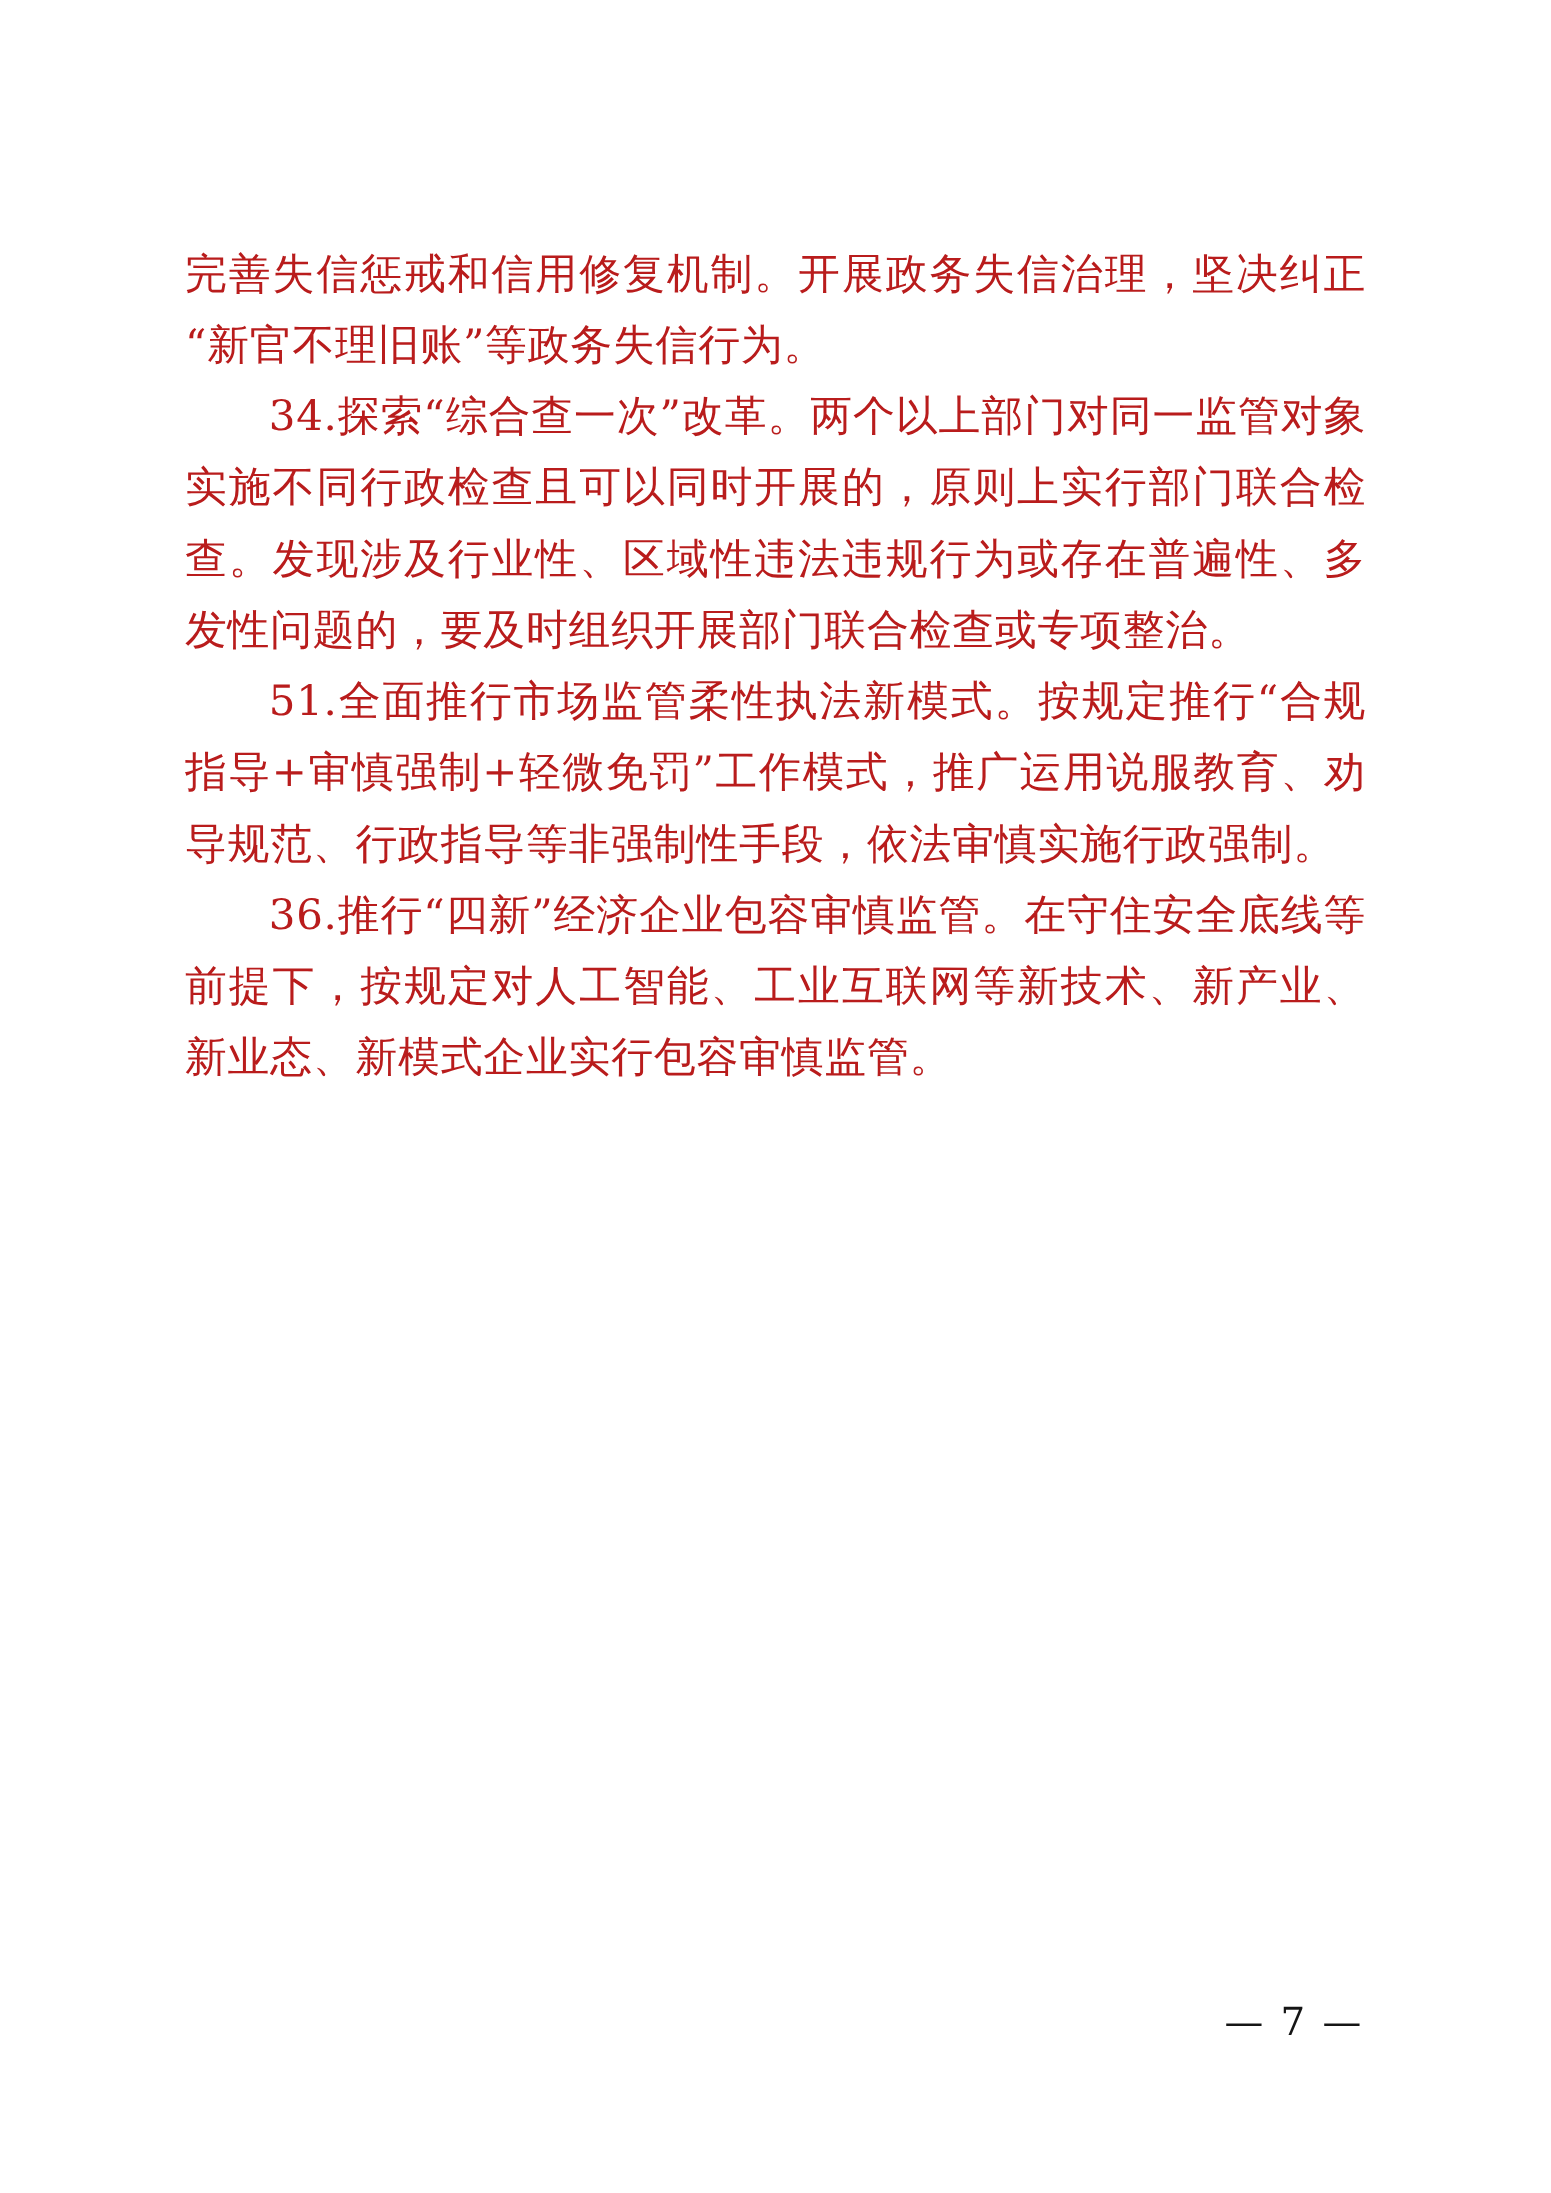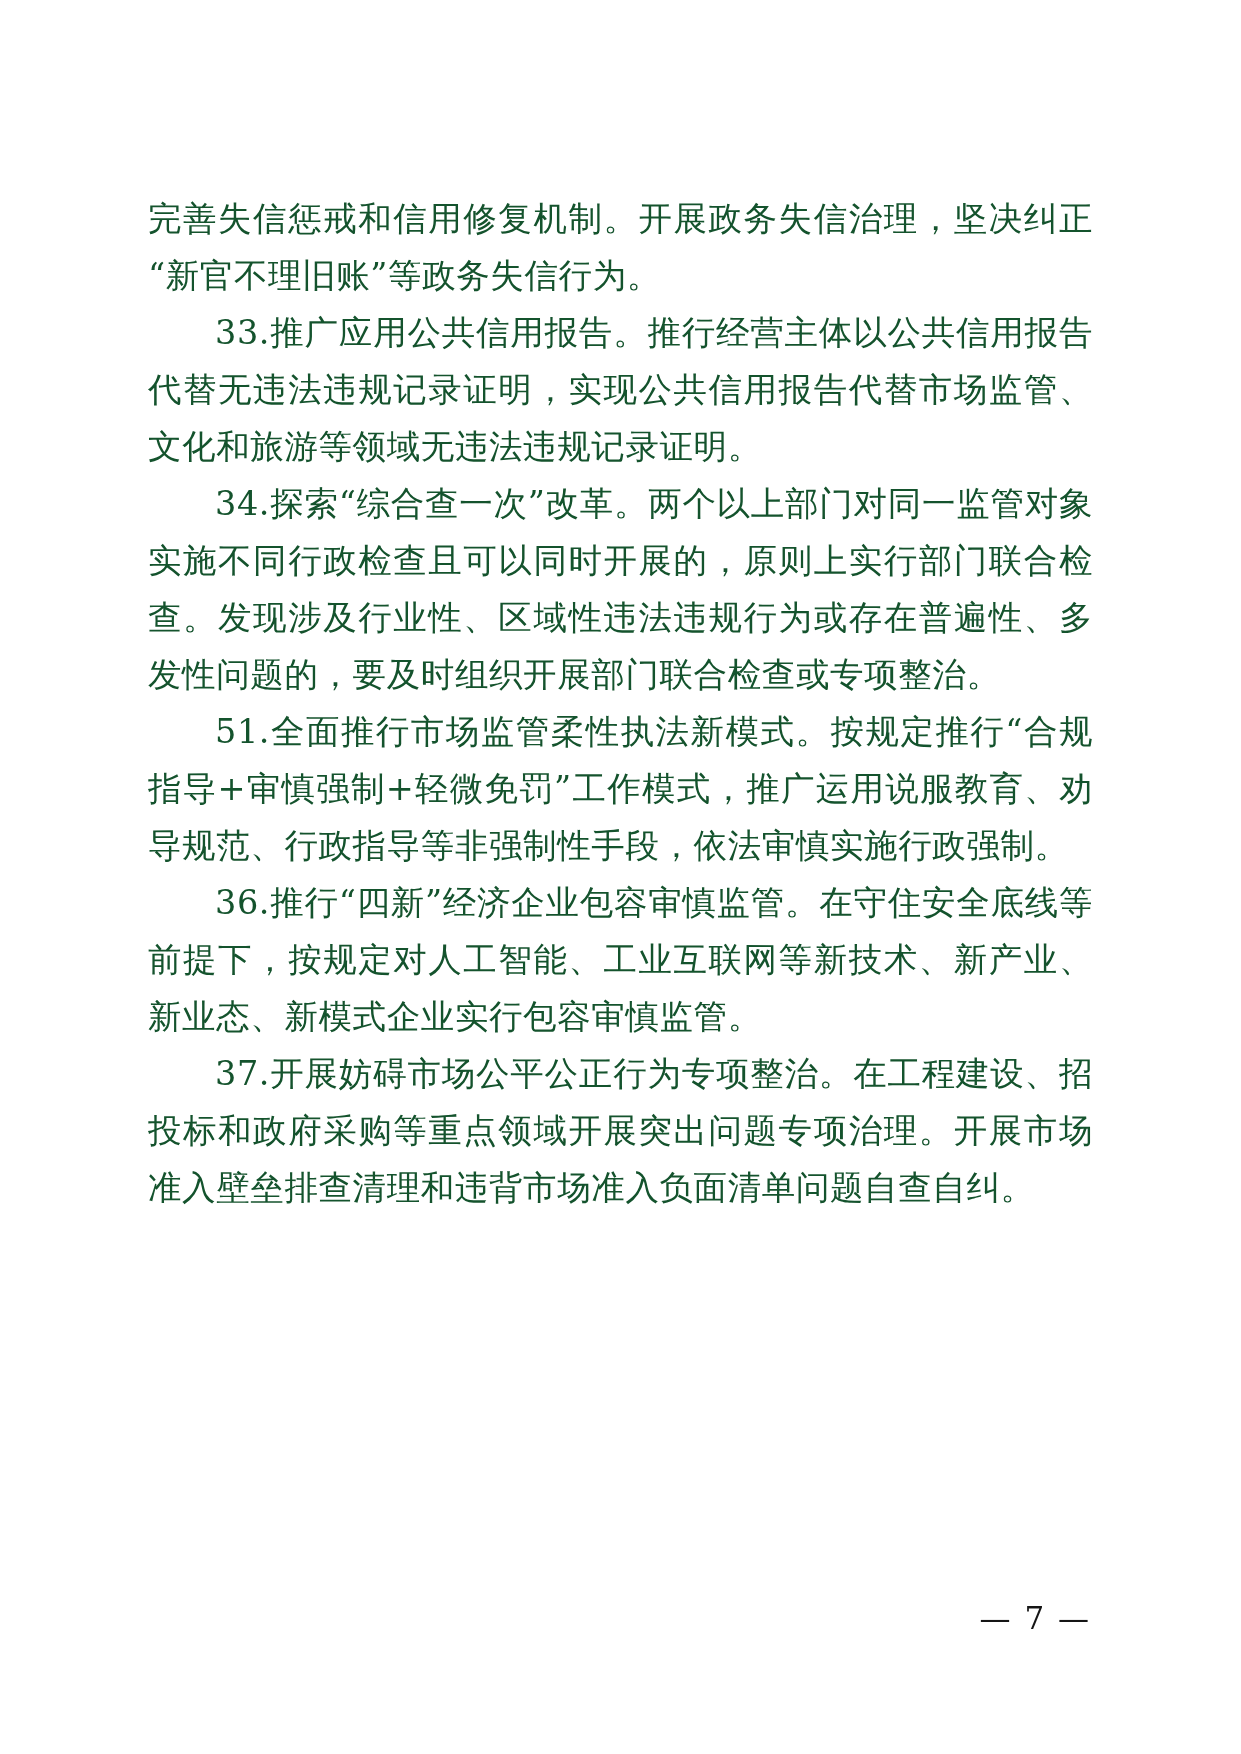--- a/index.html
+++ b/index.html
@@ -28,21 +28,21 @@
     width: 945px;
   }
   .para {
     font-size: 33.5px;
     line-height: 57px;
     letter-spacing: 0.6px;
     text-align: justify;
     text-justify: inter-ideograph;
     margin: 0 0 0 0;
     font-weight: 500;
-    color: #14532d;
+    color: #b91c1c;
     text-indent: 0;
   }
   .para.indent {
     text-indent: 67px;
   }
   .page-number {
     position: absolute;
     bottom: 118px;
     right: 150px;
     font-size: 31px;
@@ -50,20 +50,18 @@
     color: #151515;
     font-family: "DejaVu Serif", "Liberation Serif", serif;
   }
 </style>
 </head>
 <body>
 
 <div class="page">
   <div class="doc-body">
     <p class="para">完善失信惩戒和信用修复机制。开展政务失信治理，坚决纠正“新官不理旧账”等政务失信行为。</p>
-    <p class="para indent">33.推广应用公共信用报告。推行经营主体以公共信用报告代替无违法违规记录证明，实现公共信用报告代替市场监管、文化和旅游等领域无违法违规记录证明。</p>
     <p class="para indent">34.探索“综合查一次”改革。两个以上部门对同一监管对象实施不同行政检查且可以同时开展的，原则上实行部门联合检查。发现涉及行业性、区域性违法违规行为或存在普遍性、多发性问题的，要及时组织开展部门联合检查或专项整治。</p>
     <p class="para indent">51.全面推行市场监管柔性执法新模式。按规定推行“合规指导+审慎强制+轻微免罚”工作模式，推广运用说服教育、劝导规范、行政指导等非强制性手段，依法审慎实施行政强制。</p>
     <p class="para indent">36.推行“四新”经济企业包容审慎监管。在守住安全底线等前提下，按规定对人工智能、工业互联网等新技术、新产业、新业态、新模式企业实行包容审慎监管。</p>
-    <p class="para indent">37.开展妨碍市场公平公正行为专项整治。在工程建设、招投标和政府采购等重点领域开展突出问题专项治理。开展市场准入壁垒排查清理和违背市场准入负面清单问题自查自纠。</p>
   </div>
   <div class="page-number">— 7 —</div>
 </div>
 
 </body></html>

